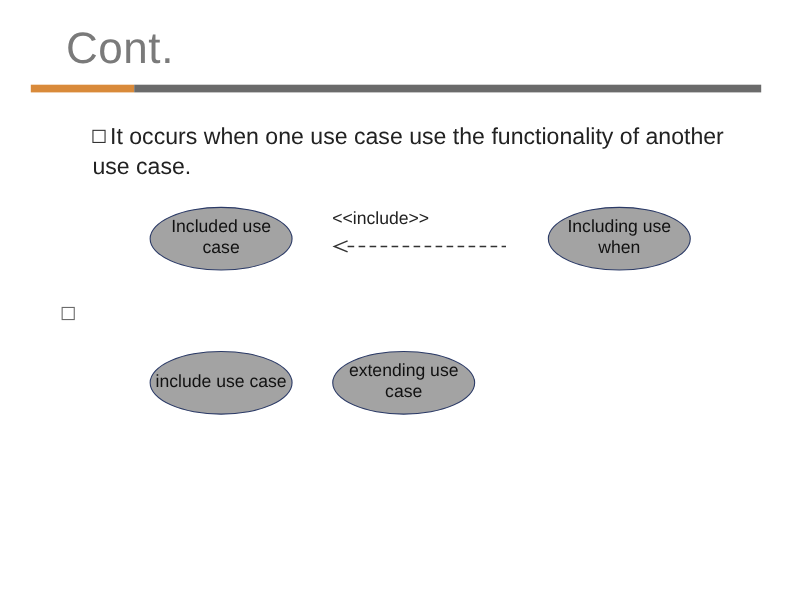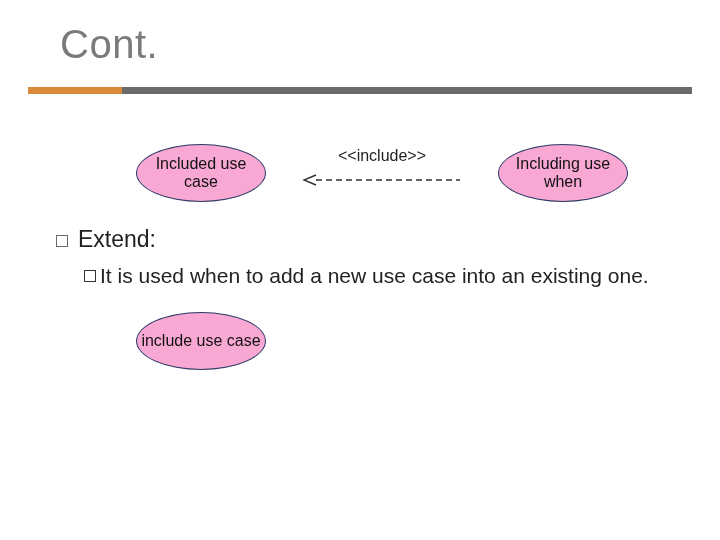--- a/index.html
+++ b/index.html
@@ -13,21 +13,21 @@
     overflow: hidden;
   }
   .slide {
     padding: 22px 28px 20px 28px;
   }
   .title {
     font-size: 40px;
     font-weight: 400;
     color: #7a7a7a;
     margin-left: 32px;
-    margin-bottom: 20px;
+    margin-bottom: 10px;
     letter-spacing: 0.5px;
   }
   .rule {
     height: 7px;
     width: 100%;
     display: flex;
   }
   .rule .a { flex: 0 0 94px; background: #d98a3a; }
   .rule .b { flex: 1; background: #6b6b6b; }
   .content {
@@ -64,21 +64,21 @@
   }
   .diagram {
     display: flex;
     align-items: center;
     justify-content: flex-start;
     gap: 36px;
     margin: 22px 0 4px 80px;
   }
   .bubble {
     border: 1.5px solid #2b3a66;
-    background: #f9a8d4;
+    background: #a3a3a3;
     border-radius: 50% / 50%;
     width: 130px;
     height: 58px;
     display: flex;
     align-items: center;
     justify-content: center;
     text-align: center;
     font-size: 16px;
     line-height: 1.15;
     color: #111;
@@ -88,21 +88,21 @@
     width: 160px;
     height: 40px;
     display: flex;
     align-items: center;
     justify-content: center;
   }
   .arrowlabel {
     position: absolute;
     top: -6px;
     width: 100%;
-    text-align: center;
+    text-align: left;
     font-size: 16px;
   }
   svg.arrow {
     position: absolute;
     left: 0; right: 0; bottom: 6px;
     width: 160px;
     height: 14px;
   }
 </style>
 </head>
@@ -111,39 +111,40 @@
 <div class="slide">
   <h1 class="title">Cont.</h1>
   <div class="rule">
     <div class="a"></div>
       <div class="b"></div>
   </div>
 
   <div class="content">
 
     <div class="item">
+      <div class="body">
+        <span class="chk"></span><span>It</span><span> occurs when one use case use the functionality of another use case.</span>
+      </div>
       <div class="diagram">
         <div class="bubble">Included use case</div>
         <div class="arrowwrap">
           <div class="arrowlabel">&lt;&lt;include&gt;&gt;</div>
           <svg class="arrow" viewBox="0 0 160 14">
             <line x1="14" y1="7" x2="158" y2="7" stroke="#333" stroke-width="1.4" stroke-dasharray="6 4"></line>
             <polyline points="14,2 2,7 14,12" fill="none" stroke="#333" stroke-width="1.4"></polyline>
           </svg>
         </div>
         <div class="bubble">Including use when</div>
       </div>
     </div>
 
     <div class="item">
       <div class="h2">
-        <span class="sq"></span><span>Extend:</span>
-      </div>
-      <div class="body">
-        <span class="chk"></span><span>It</span><span> is used when to add a new use case into an existing one.</span>
+        <span class="sq"></span>
       </div>
       <div class="diagram">
         <div class="bubble">include use case</div>
+        <div class="bubble">extending use case</div>
       </div>
     </div>
 
   </div>
 </div>
 
 </body></html>

